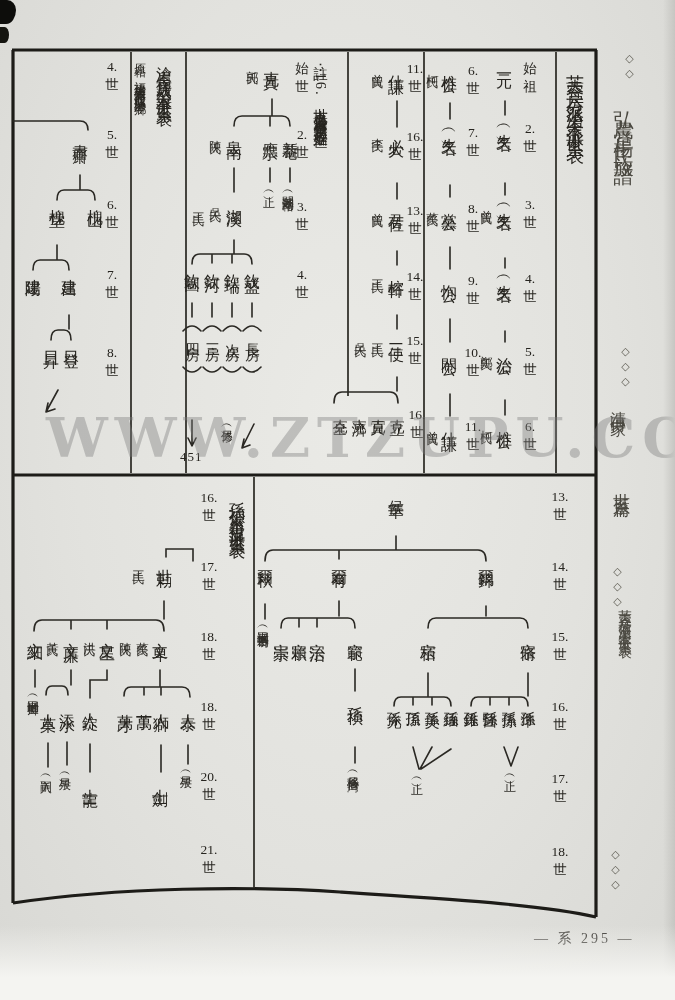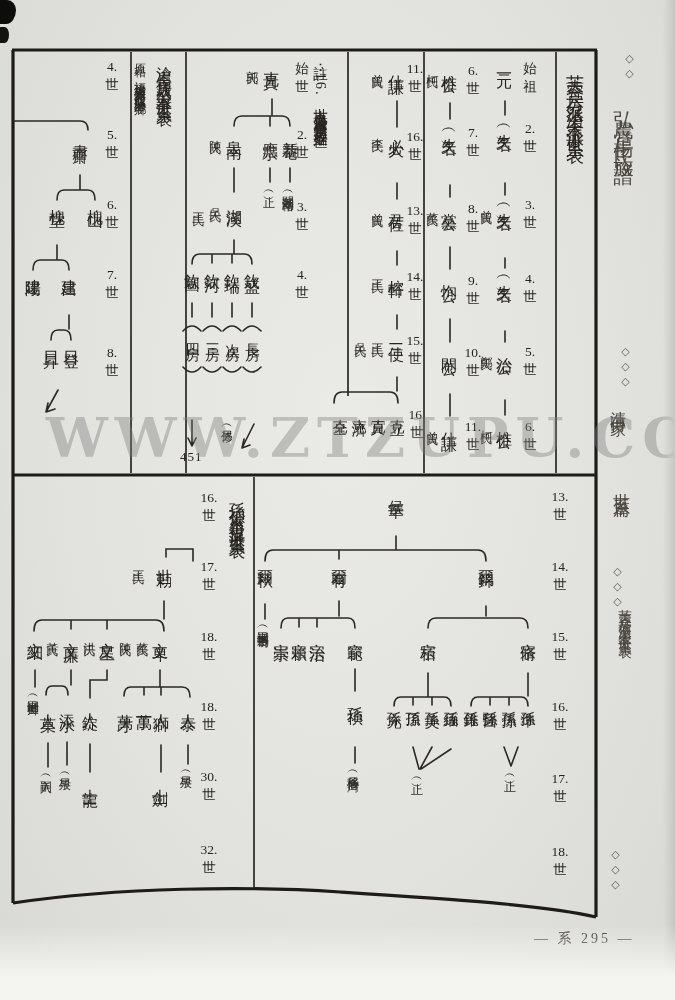--- a/index.html
+++ b/index.html
@@ -246,23 +246,23 @@
 
   <div class="v t2" style="left:228px;top:489px;font-size:16.5px">孫禎公來台祖支派世系表</div>
   <div class="gen" style="left:197px;top:489px">16.
 世</div>
   <div class="gen" style="left:197px;top:558px">17.
 世</div>
   <div class="gen" style="left:197px;top:628px">18.
 世</div>
   <div class="gen" style="left:197px;top:698px">18.
 世</div>
-  <div class="gen" style="left:197px;top:768px">30.
-世</div>
-  <div class="gen" style="left:197px;top:841px">32.
+  <div class="gen" style="left:197px;top:768px">20.
+世</div>
+  <div class="gen" style="left:197px;top:841px">21.
 世</div>
 
   <div class="v" style="left:156px;top:556px">世勅</div>
   <div class="v w" style="left:132px;top:560px">王氏</div>
   <div class="v" style="left:152px;top:630px">文卑</div>
   <div class="v w" style="left:136px;top:632px">蔡氏</div>
   <div class="v w" style="left:119px;top:632px">陳氏</div>
   <div class="v" style="left:99px;top:630px">文星</div>
   <div class="v w" style="left:83px;top:632px">洪氏</div>
   <div class="v" style="left:63px;top:630px">文廉</div>

